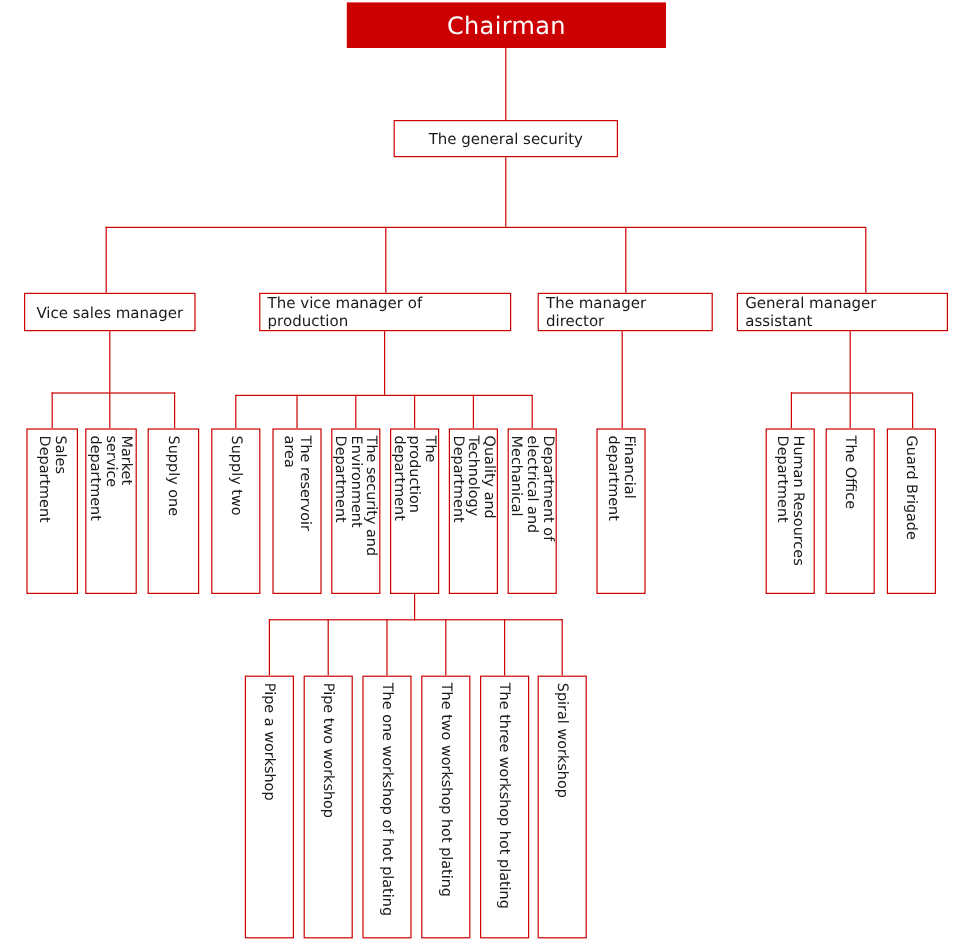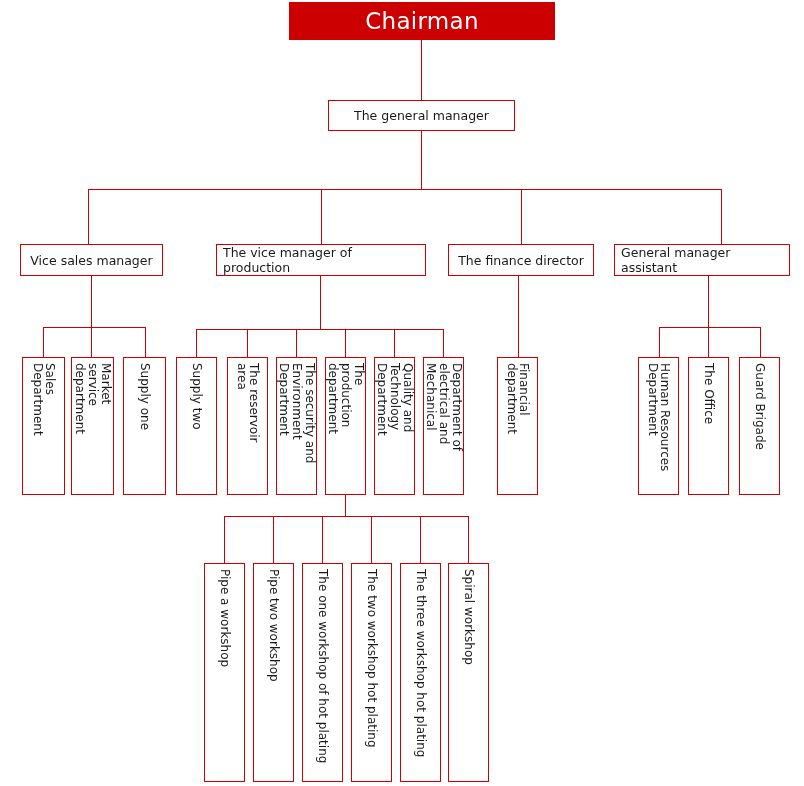--- a/index.html
+++ b/index.html
@@ -22,21 +22,21 @@
     background: #ffffff;
     border: 1px solid #cc0000;
     display: flex;
     align-items: center;
     justify-content: center;
   }
   .node.root {
     background: #cc0000;
     border: none;
     color: #ffffff;
-    font-size: 23px;
+    font-size: 20px;
     letter-spacing: 0.3px;
   }
   .node.horiz {
     font-size: 12.5px;
     color: #1a1a1a;
     padding: 0 6px;
   }
   .node.vert {
     align-items: flex-start;
     justify-content: center;
@@ -68,39 +68,39 @@
 
 <div id="chart-root">
 
   <div class="node root" style="left:289px; top:2px; width:266px; height:38px;">
     <span>Chairman</span>
   </div>
 
   <div class="vline" style="left:421px; top:40px; height:60px;"></div>
 
   <div class="node horiz" style="left:328px; top:100px; width:187px; height:31px;">
-    <span>The general manager</span>
+    <span>The general security</span>
   </div>
 
   <div class="vline" style="left:421px; top:131px; height:58px;"></div>
   <div class="hline" style="left:88px; top:189px; width:633px;"></div>
 
   <div class="vline" style="left:88px; top:189px; height:55px;"></div>
   <div class="vline" style="left:321px; top:189px; height:55px;"></div>
   <div class="vline" style="left:521px; top:189px; height:55px;"></div>
   <div class="vline" style="left:721px; top:189px; height:55px;"></div>
 
   <div class="node horiz" style="left:216px; top:244px; width:210px; height:32px;">
     <span>The vice manager of production</span>
   </div>
   <div class="node horiz" style="left:20px; top:244px; width:143px; height:32px;">
     <span>Vice sales manager</span>
   </div>
   <div class="node horiz" style="left:448px; top:244px; width:146px; height:32px;">
-    <span>The finance director</span>
+    <span>The manager director</span>
   </div>
   <div class="node horiz" style="left:614px; top:244px; width:176px; height:32px;justify-content:center;">
     <span>General manager assistant</span>
   </div>
 
   <div class="vline" style="left:91px; top:276px; height:51px;"></div>
   <div class="hline" style="left:43px; top:327px; width:103px;"></div>
   <div class="vline" style="left:43px; top:327px; height:30px;"></div>
   <div class="vline" style="left:91px; top:327px; height:30px;"></div>
   <div class="vline" style="left:145px; top:327px; height:30px;"></div>

